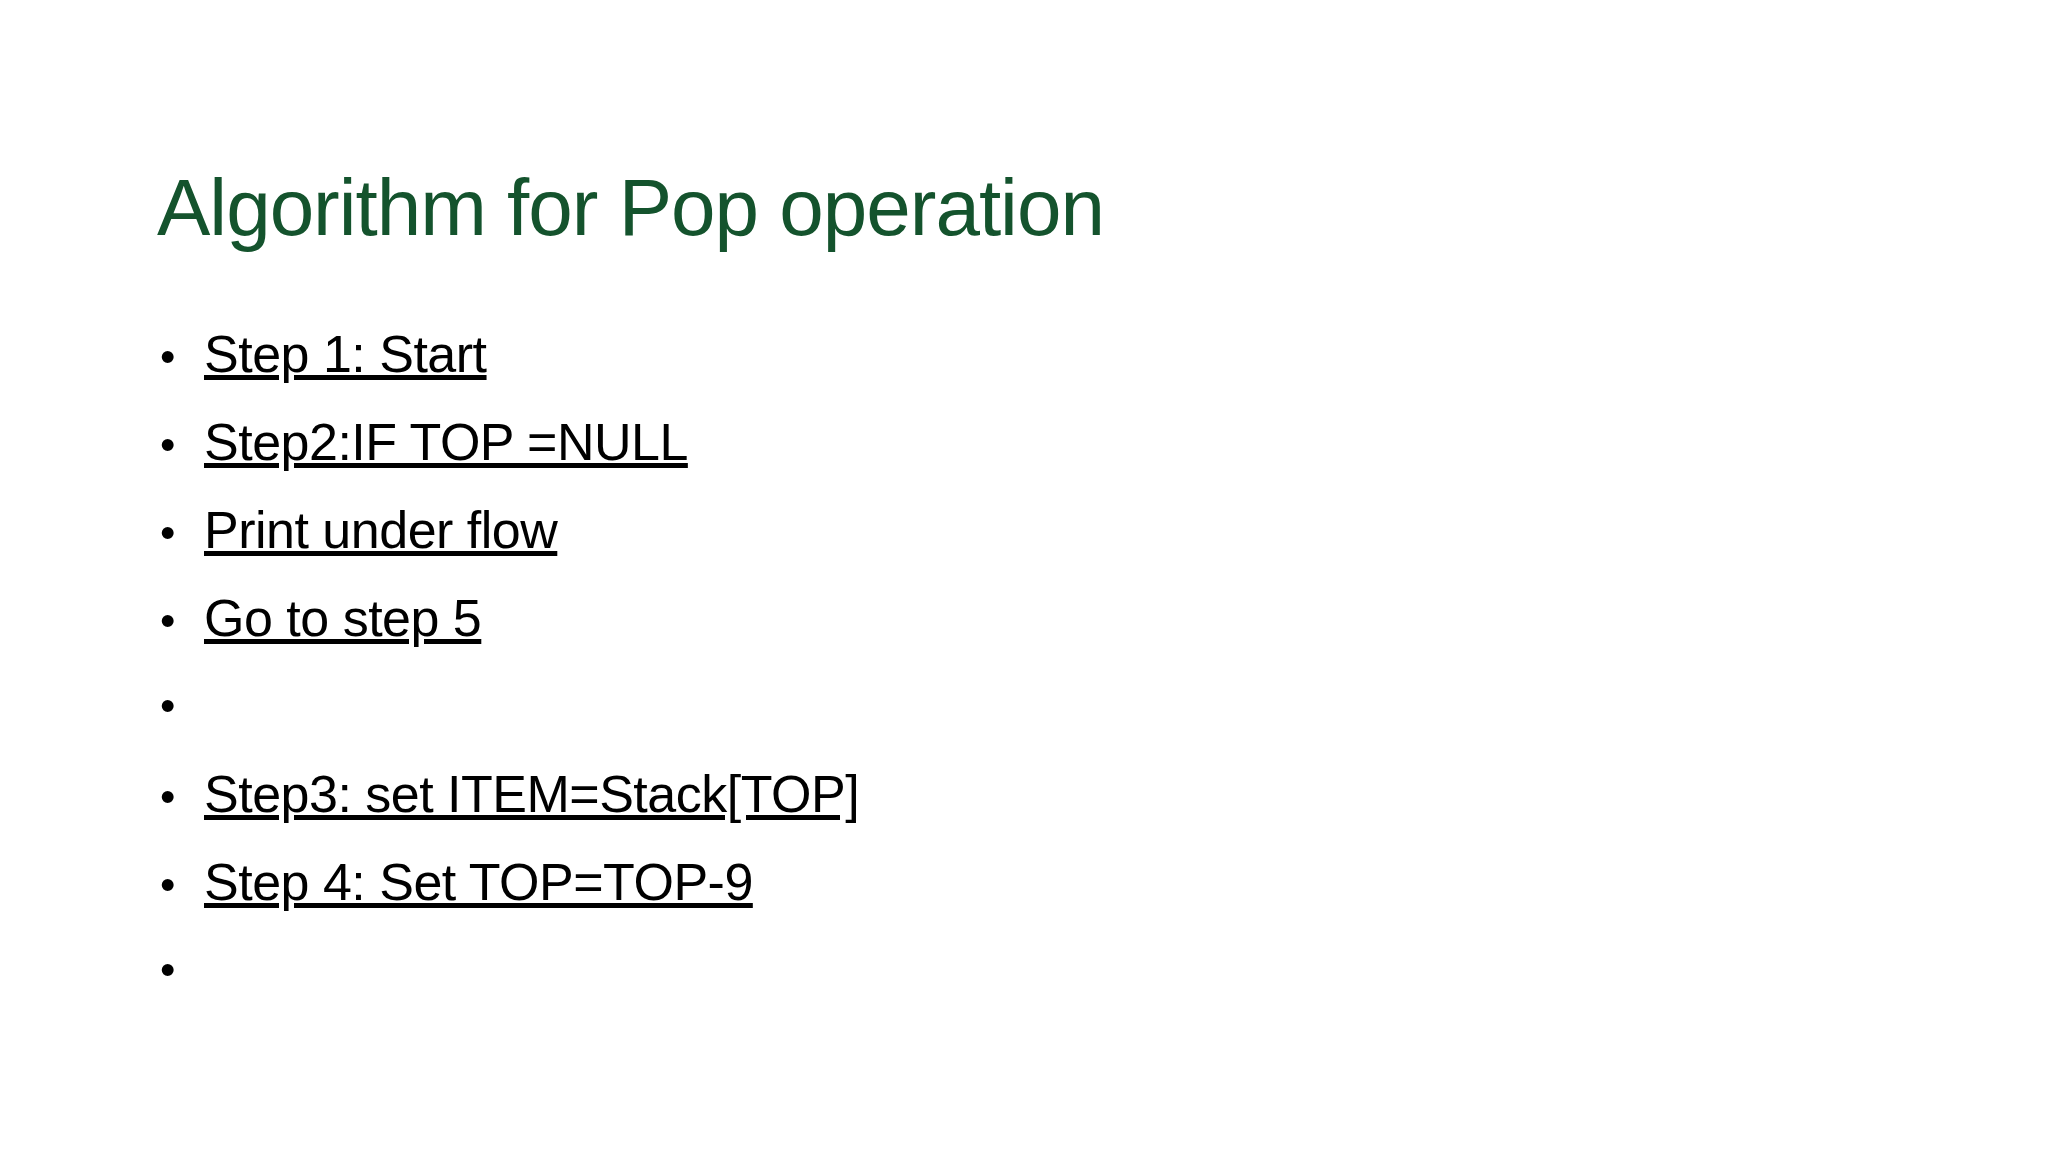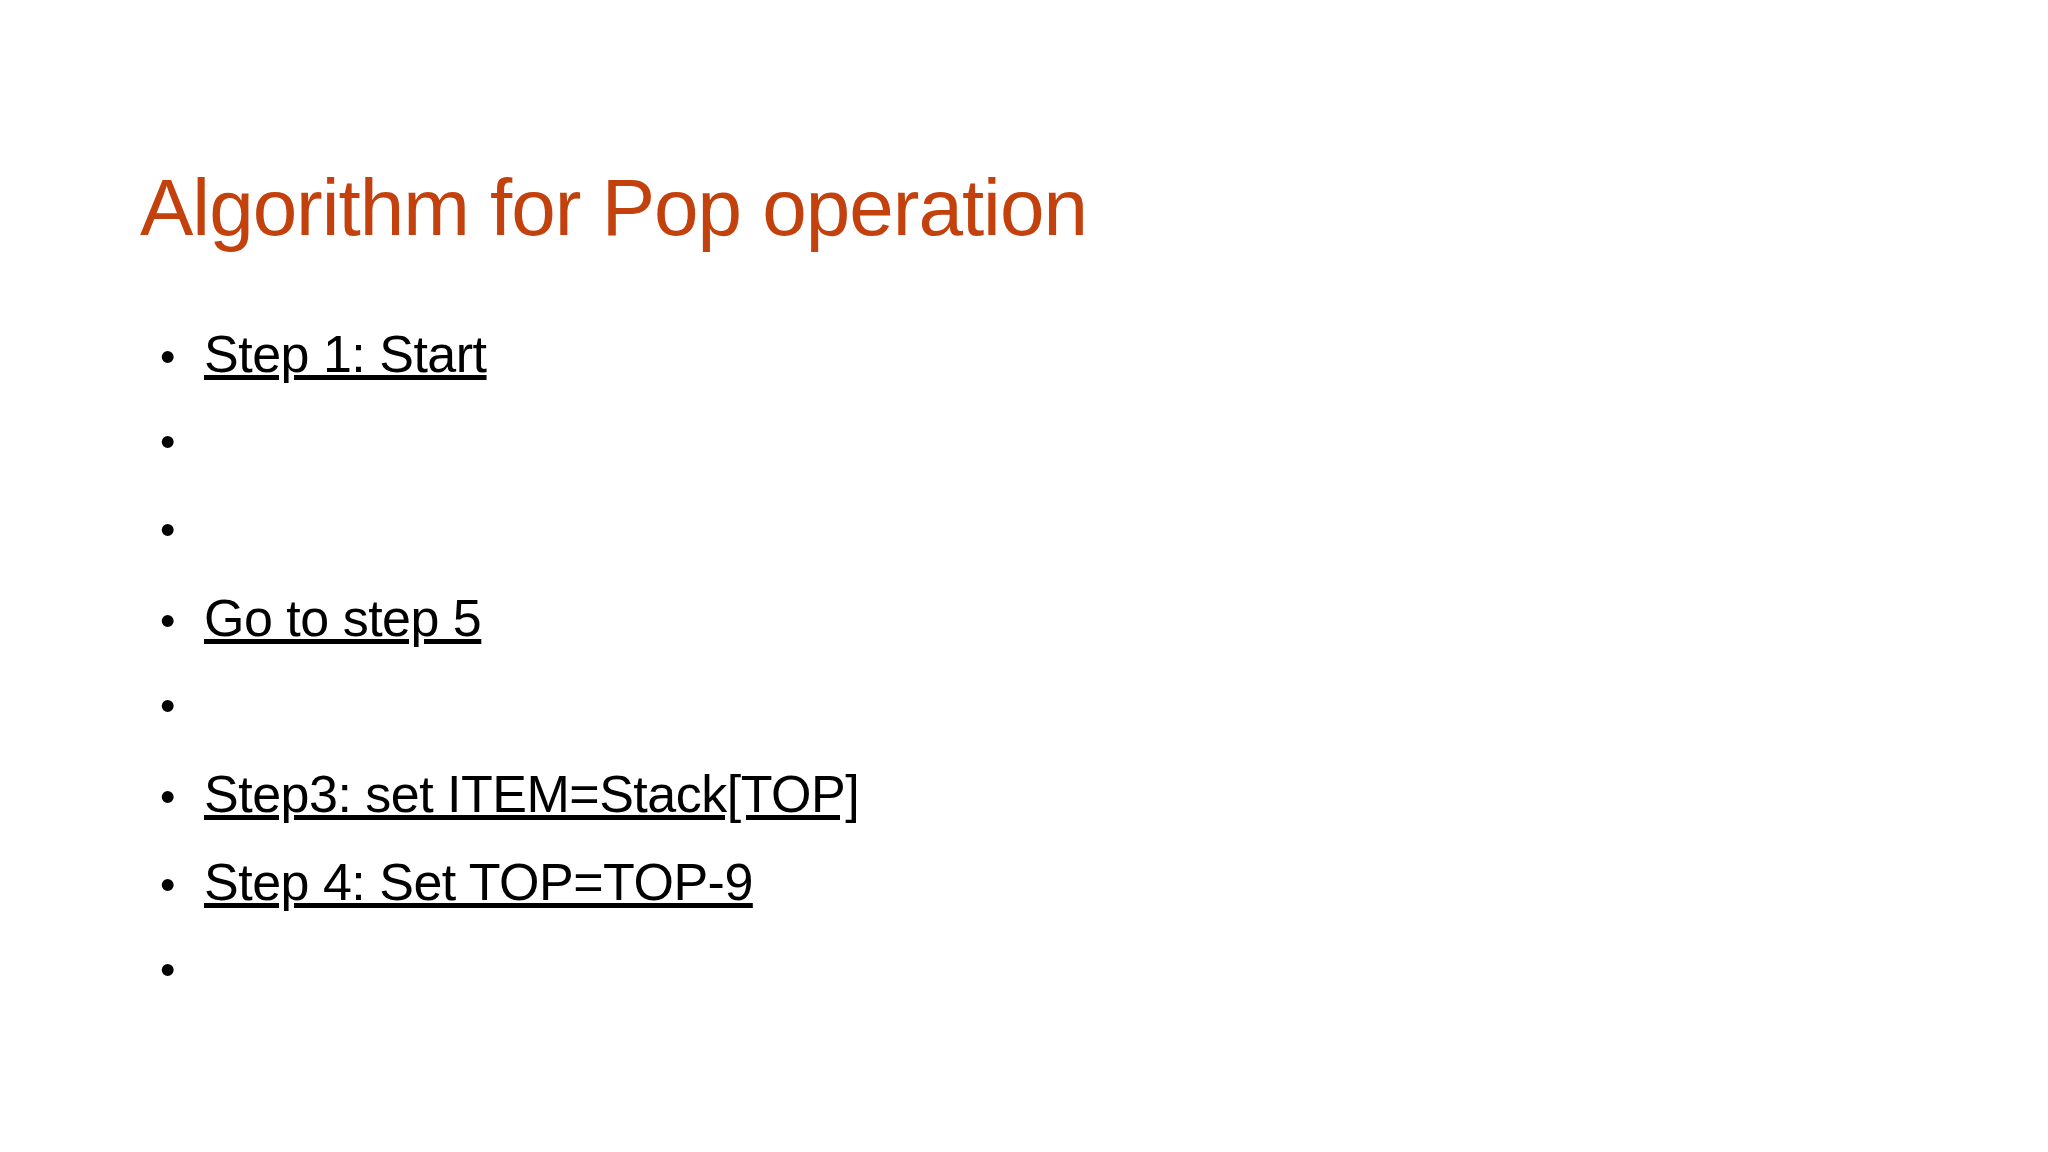--- a/index.html
+++ b/index.html
@@ -16,26 +16,26 @@
   }
   .slide {
     position: relative;
     width: 2048px;
     height: 1152px;
     background: #ffffff;
   }
   .slide-title {
     position: absolute;
     top: 104px;
-    left: 140px;
+    left: 157px;
     font-size: 80px;
     font-weight: 400;
     letter-spacing: -1px;
     line-height: 1.25;
-    color: #c2410c;
+    color: #14532d;
     white-space: nowrap;
   }
   .bullet-list {
     position: absolute;
     top: 310px;
     left: 160px;
     margin: 0;
     padding: 0;
     list-style: none;
   }
@@ -69,24 +69,26 @@
 
   <ul class="bullet-list">
 
     <li class="bullet-item">
       <span class="bullet-marker">•</span>
       <span class="bullet-text">Step 1: Start</span>
     </li>
 
     <li class="bullet-item">
       <span class="bullet-marker">•</span>
+      <span class="bullet-text">Step2:IF TOP =NULL</span>
     </li>
 
     <li class="bullet-item">
       <span class="bullet-marker">•</span>
+      <span class="bullet-text">Print under flow</span>
     </li>
 
     <li class="bullet-item">
       <span class="bullet-marker">•</span>
       <span class="bullet-text">Go to step 5</span>
     </li>
 
     <li class="bullet-item">
       <span class="bullet-marker">•</span>
     </li>

